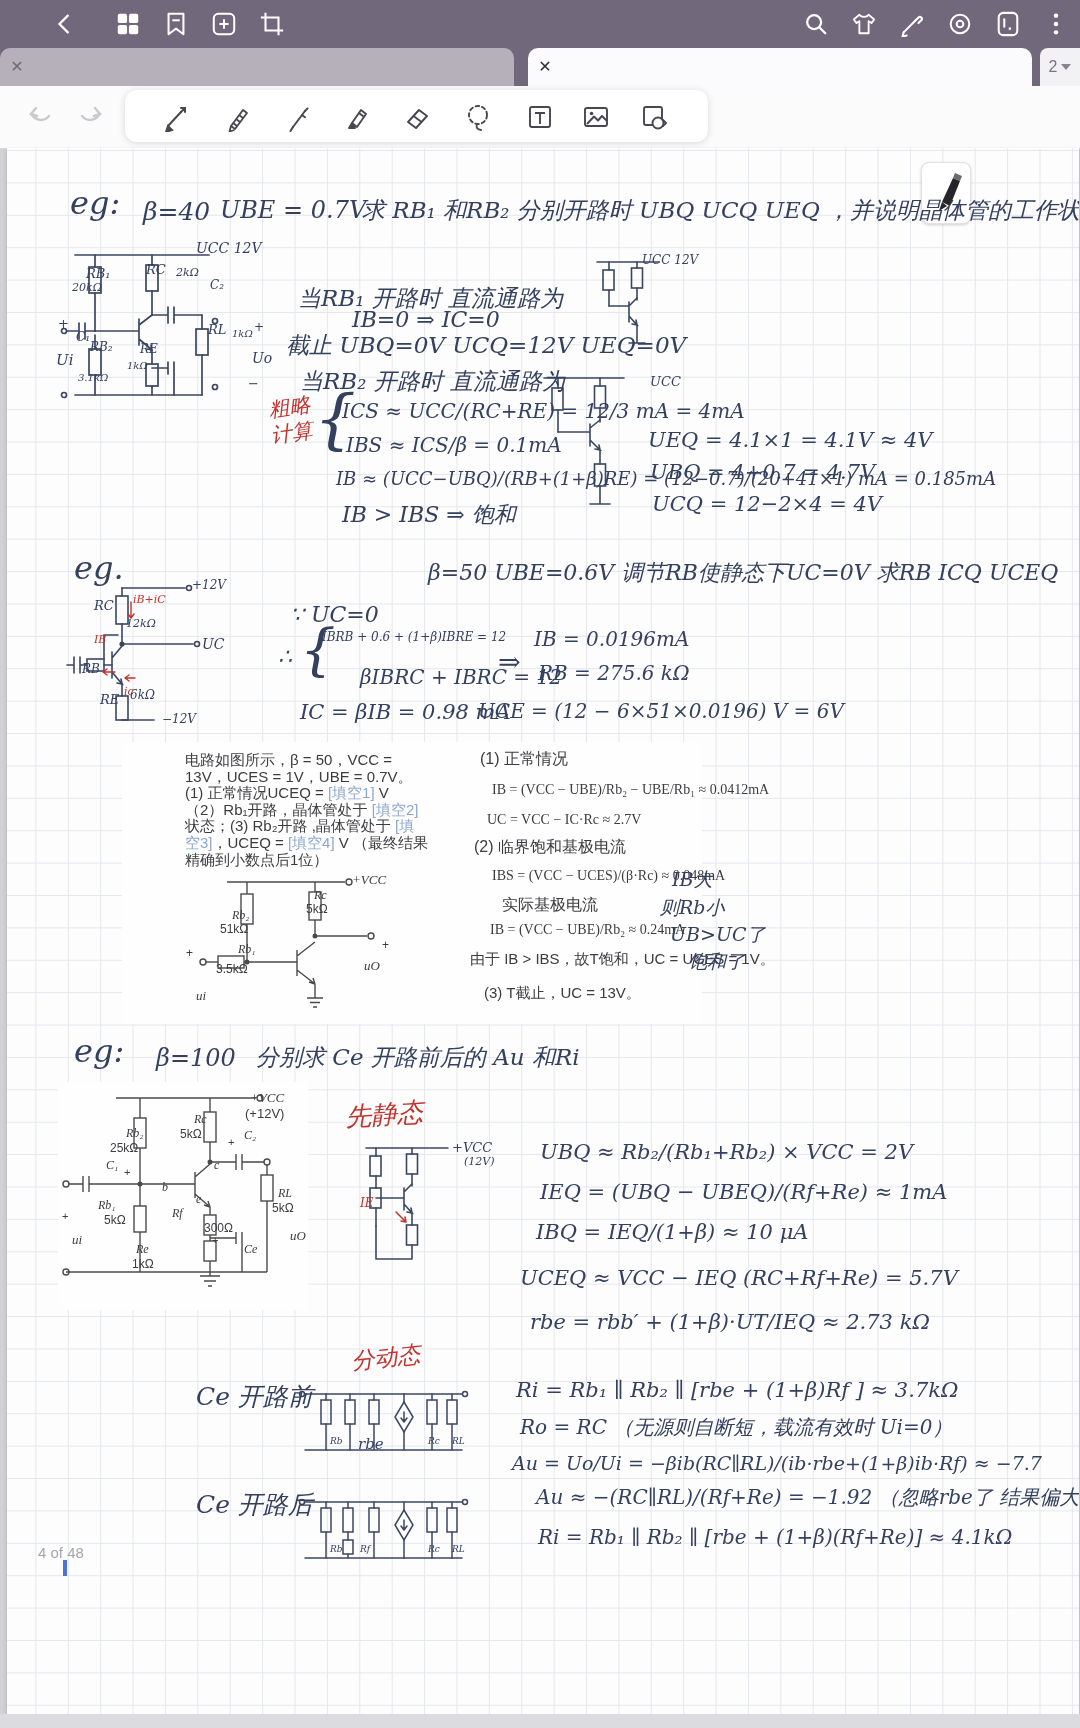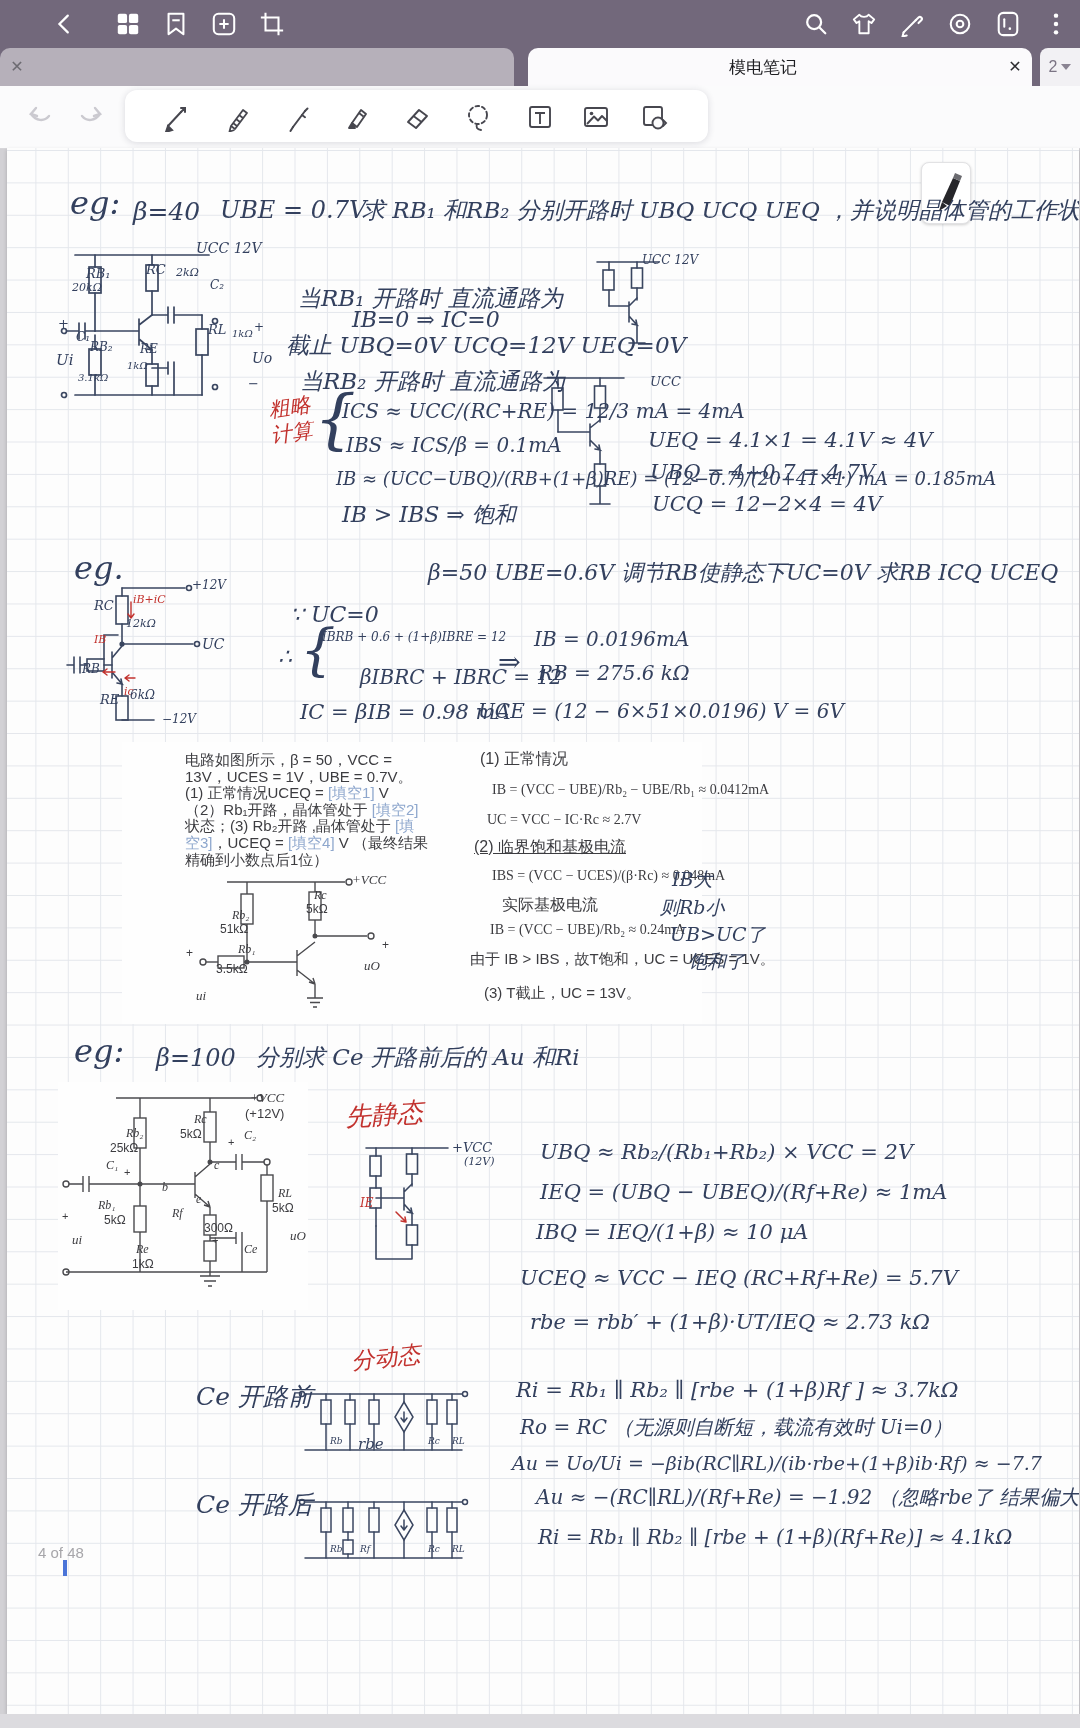--- a/index.html
+++ b/index.html
@@ -117,21 +117,20 @@
         <circle cx="14" cy="23" r="2.4"></circle>
       </svg>
   </div>
 </div>
 
 <div class="tabbar">
   <div class="tab tab-inactive">
     <span class="tab-close">✕</span>
   </div>
   <div class="tab tab-active">
-    <span class="tab-label">模电笔记</span>
     <span class="tab-close">✕</span>
   </div>
   <div class="pagechip">
     <span class="num">2</span>
     <span class="caret"></span>
   </div>
 </div>
 
 <div class="toolbar">
   <div class="histbtn" style="left:27px">
@@ -435,21 +434,21 @@
   <div class="sticker">
     <svg width="34" height="46" viewBox="0 0 34 46">
       <path d="M13,32 L24,8 l7,3 -10,25 z" fill="#26262a"></path>
       <path d="M24,8 l2,-5 7,3 -2,5 z" fill="#6b6b70"></path>
       <path d="M13,32 l-3,9 8,-5 z" fill="#26262a"></path>
     </svg>
   </div>
 
   <div id="ink">
       <div class="ti ink" style="left: 63px; top: 37px; font-size: 32px;">eg:</div>
-      <div class="ti ink" style="left: 126px; top: 49px; font-size: 25px;">β=40</div>
+      <div class="ti ink" style="left: 126px; top: 49px; font-size: 25px; padding-left: 10px;">β=40</div>
       <div class="ti ink" style="left: 213px; top: 48px; font-size: 24px;">UBE = 0.7V</div>
       <div class="ti ink" style="left: 355px; top: 49px; font-size: 23px;">求 RB₁ 和RB₂ 分别开路时  UBQ  UCQ  UEQ ，并说明晶体管的工作状态</div>
       <div class="ti ink" style="left: 189px; top: 92px; font-size: 14px;">UCC 12V</div>
       <div class="ti ink" style="left: 79px; top: 118px; font-size: 13px;">RB₁</div>
       <div class="ti ink" style="left: 65px; top: 134px; font-size: 11px;">20kΩ</div>
       <div class="ti ink" style="left: 139px; top: 114px; font-size: 13px;">RC</div>
       <div class="ti ink" style="left: 169px; top: 119px; font-size: 11px;">2kΩ</div>
       <div class="ti ink" style="left: 203px; top: 130px; font-size: 12px;">C₂</div>
       <div class="ti ink" style="left: 69px; top: 182px; font-size: 12px;">C₁</div>
       <div class="ti ink" style="left: 51px; top: 168px; font-size: 13px;">+</div>
@@ -510,21 +509,21 @@
       <div class="ti print" style="left: 213px; top: 774px; font-size: 12px;">51kΩ</div>
       <div class="ti printi" style="left: 231px; top: 794px; font-size: 12px;">Rb₁</div>
       <div class="ti print" style="left: 209px; top: 814px; font-size: 12px;">3.5kΩ</div>
       <div class="ti printi" style="left: 189px; top: 840px; font-size: 13px;">ui</div>
       <div class="ti printi" style="left: 357px; top: 810px; font-size: 13px;">uO</div>
       <div class="ti print" style="left: 179px; top: 798px; font-size: 12px;">+</div>
       <div class="ti print" style="left: 375px; top: 790px; font-size: 12px;">+</div>
       <div class="ti print" style="left: 473px; top: 602px; font-size: 16px;">(1) 正常情况</div>
       <div class="ti printm" style="left: 485px; top: 634px; font-size: 14px;">IB = (VCC − UBE)/Rb₂ − UBE/Rb₁ ≈ 0.0412mA</div>
       <div class="ti printm" style="left: 480px; top: 664px; font-size: 14px;">UC = VCC − IC·Rc ≈ 2.7V</div>
-      <div class="ti print" style="left: 467px; top: 690px; font-size: 16px; text-decoration: underline;">(2) 临界饱和基极电流</div>
+      <div class="ti print" style="left: 467px; top: 690px; font-size: 16px;">(2) 临界饱和基极电流</div>
       <div class="ti printm" style="left: 485px; top: 720px; font-size: 14px;">IBS = (VCC − UCES)/(β·Rc) ≈ 0.048mA</div>
       <div class="ti print" style="left: 495px; top: 748px; font-size: 16px;">实际基极电流</div>
       <div class="ti printm" style="left: 483px; top: 774px; font-size: 14px;">IB = (VCC − UBE)/Rb₂ ≈ 0.24mA</div>
       <div class="ti print" style="left: 463px; top: 802px; font-size: 15px;">由于 IB &gt; IBS，故T饱和，UC = UCES = 1V。</div>
       <div class="ti print" style="left: 477px; top: 836px; font-size: 15px;">(3) T截止，UC = 13V。</div>
       <div class="ti ink" style="left: 665px; top: 720px; font-size: 19px;">IB大</div>
       <div class="ti ink" style="left: 653px; top: 748px; font-size: 19px;">则Rb小</div>
       <div class="ti ink" style="left: 663px; top: 775px; font-size: 19px;">UB&gt;UC了</div>
       <div class="ti ink" style="left: 681px; top: 802px; font-size: 19px;">饱和了</div>
       <div class="ti ink" style="left: 67px; top: 885px; font-size: 32px;">eg:</div>

